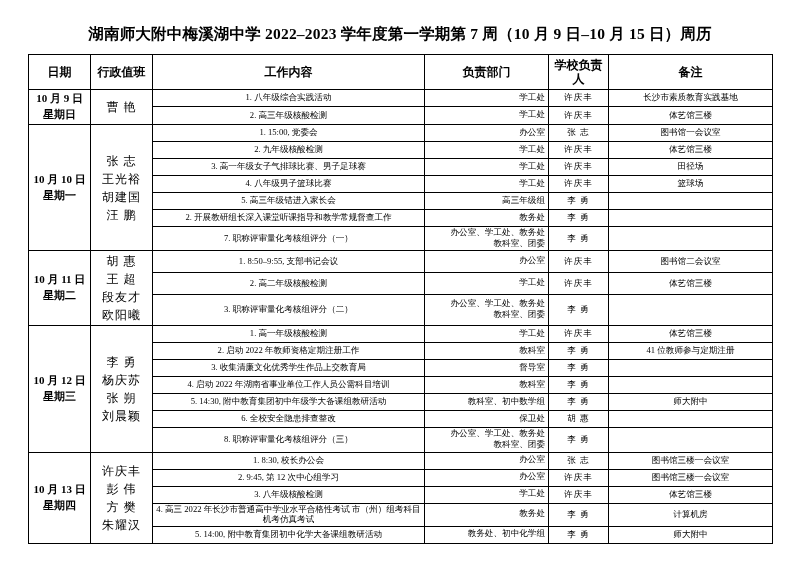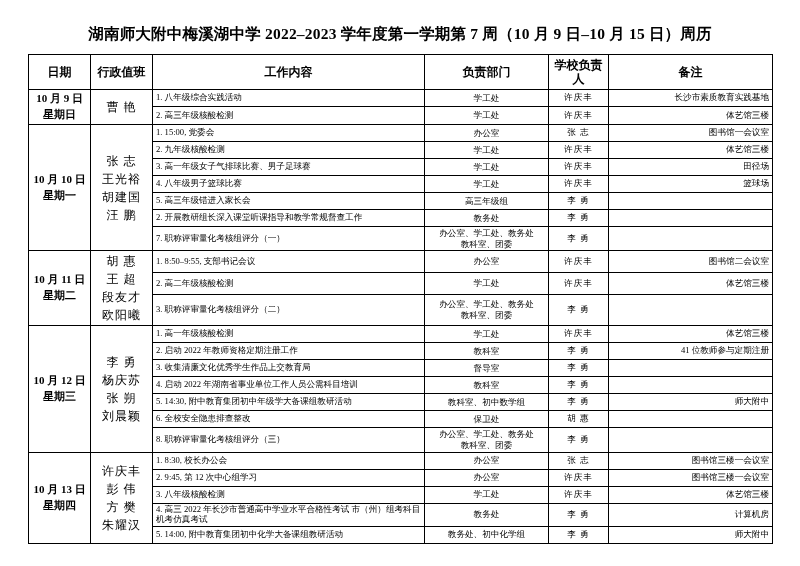--- a/index.html
+++ b/index.html
@@ -59,40 +59,41 @@
     white-space: pre-line;
   }
   td.c-duty {
     text-align: center;
     font-size: 12px;
     line-height: 1.5;
     white-space: pre-line;
     letter-spacing: 1px;
   }
   td.c-content {
-    text-align: left;
+    text-align: center;
     font-size: 8.6px;
     padding-left: 4px;
     height: 14px;
     margin-left: 46px;
   }
   td.c-dept {
-    text-align: center;
+    text-align: right;
     font-size: 8.6px;
     padding-left: 4px;
     white-space: pre-line;
     line-height: 1.25;
+    font-family: Liberation Mono, monospace;
   }
   td.c-leader {
     text-align: center;
     font-size: 8.6px;
     letter-spacing: 1px;
   }
   td.c-remark {
-    text-align: right;
+    text-align: center;
     font-size: 8.6px;
     padding-left: 4px;
   }
   .col-date { width: 62px; }
   .col-duty { width: 62px; }
   .col-content { width: 272px; }
   .col-dept { width: 124px; }
   .col-leader { width: 60px; }
   .col-remark { width: 164px; }
 </style>

